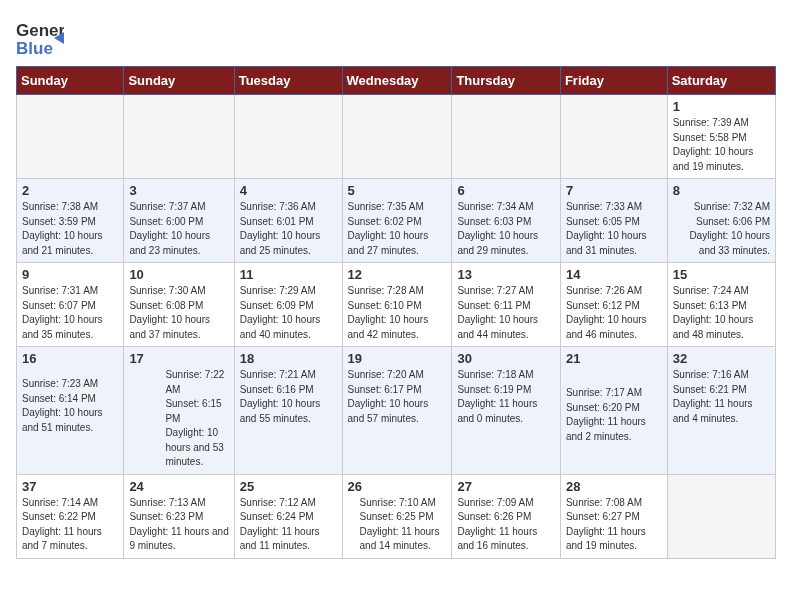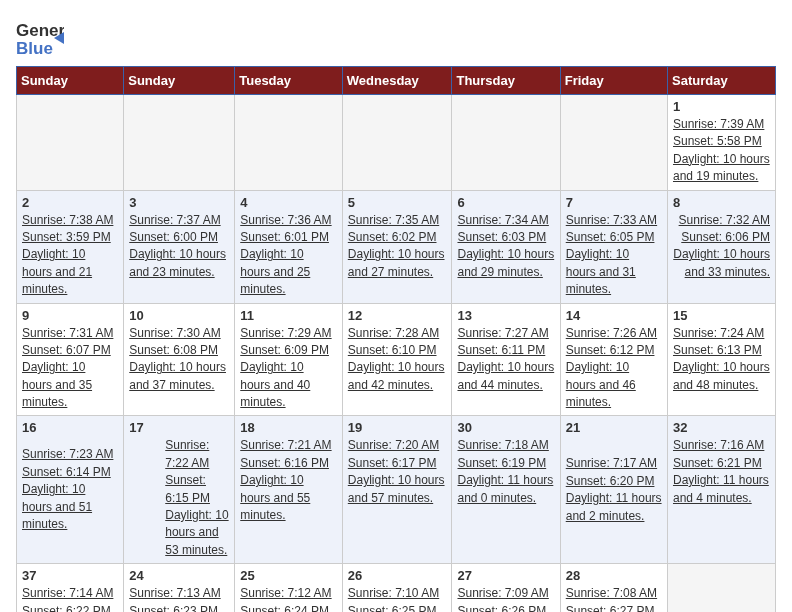--- a/index.html
+++ b/index.html
@@ -61,24 +61,23 @@
       background: #f5f5f5;
     }
     .day-num {
       font-size: 13px;
       font-weight: bold;
       color: #333;
       display: block;
       margin-bottom: 2px;
     }
     .day-info {
-      font-size: 12px;
+      font-size: 10px;
       color: #333;
       line-height: 1.45;
-      text-decoration: underline;
     }
     tr:nth-child(even) td {
       background: #eef2fa;
     }
     tr:nth-child(even) td.empty {
       background: #e8edf5;
     }
   </style>
 </head>
 <body>
@@ -272,21 +271,21 @@
 Daylight: 11 hours and 9 minutes.</div>
         </td>
         <td>
           <span class="day-num">25</span>
           <div class="day-info" style="white-space: pre-line;">Sunrise: 7:12 AM
 Sunset: 6:24 PM
 Daylight: 11 hours and 11 minutes.</div>
         </td>
         <td>
           <span class="day-num">26</span>
-          <div class="day-info" style="white-space: pre-line;">Sunrise: 7:10 AM
+          <div class="day-info" style="white-space: pre-line; margin-left: 12px;">Sunrise: 7:10 AM
 Sunset: 6:25 PM
 Daylight: 11 hours and 14 minutes.</div>
         </td>
         <td>
           <span class="day-num">27</span>
           <div class="day-info" style="white-space: pre-line;">Sunrise: 7:09 AM
 Sunset: 6:26 PM
 Daylight: 11 hours and 16 minutes.</div>
         </td>
         <td>

